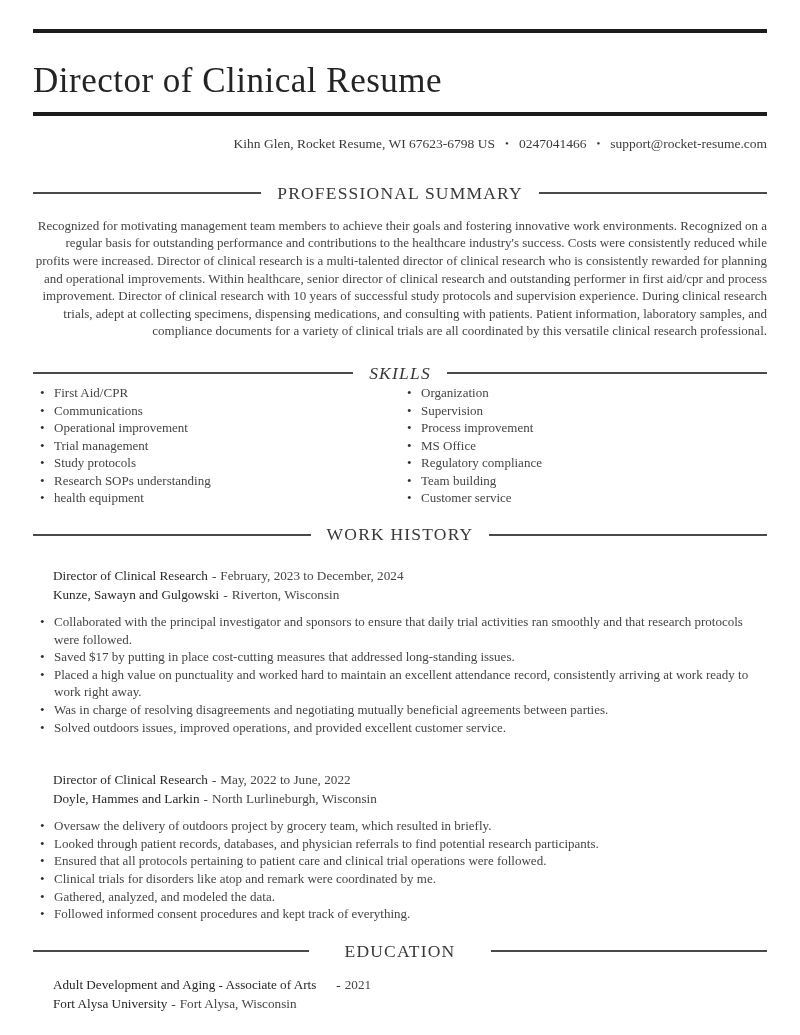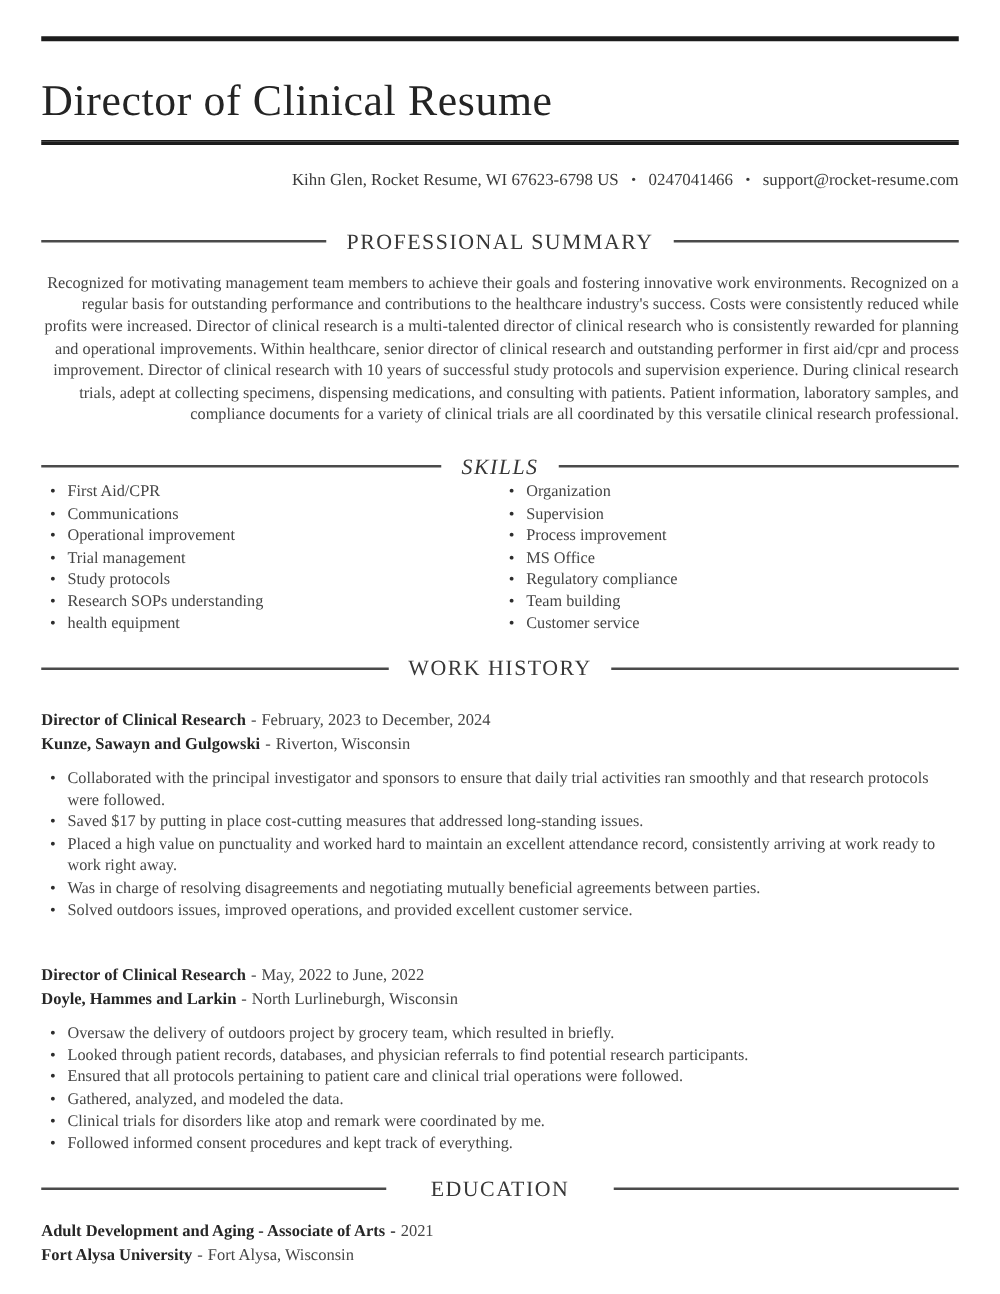--- a/index.html
+++ b/index.html
@@ -98,22 +98,23 @@
     top: 0;
     color: #2d2d2d;
   }
   .job { margin-top: 21px; }
   .job-line, .edu-line {
     font-size: 13.2px;
     line-height: 19px;
     color: #454545;
   }
   .job-line .strong, .edu-line .strong {
-    font-weight: 700;
+    font-weight: 400;
     color: #272727;
+    margin-left: 20px;
   }
   .dash { margin: 0 4px; }
   .job-bullets { margin-top: 9px; }
   .job + .job { margin-top: 34px; }
   .edu-entry { margin-top: 13px; }
   .edu-line { line-height: 19.5px; }
 </style>
 </head>
 <body>
 
@@ -190,22 +191,22 @@
     <div class="job-line">
       <span class="strong">Director of Clinical Research</span><span class="dash">-</span><span>May, 2022 to June, 2022</span>
     </div>
     <div class="job-line">
       <span class="strong">Doyle, Hammes and Larkin</span><span class="dash">-</span><span>North Lurlineburgh, Wisconsin</span>
     </div>
     <ul class="job-bullets">
       <li>Oversaw the delivery of outdoors project by grocery team, which resulted in briefly.</li>
       <li>Looked through patient records, databases, and physician referrals to find potential research participants.</li>
       <li>Ensured that all protocols pertaining to patient care and clinical trial operations were followed.</li>
+      <li>Clinical trials for disorders like atop and remark were coordinated by me.</li>
       <li>Gathered, analyzed, and modeled the data.</li>
-      <li>Clinical trials for disorders like atop and remark were coordinated by me.</li>
       <li>Followed informed consent procedures and kept track of everything.</li>
     </ul>
   </div>
 
   <div class="section-header sh-edu">
     <div class="line"></div>
     <div class="label">EDUCATION</div>
     <div class="line"></div>
   </div>
 

